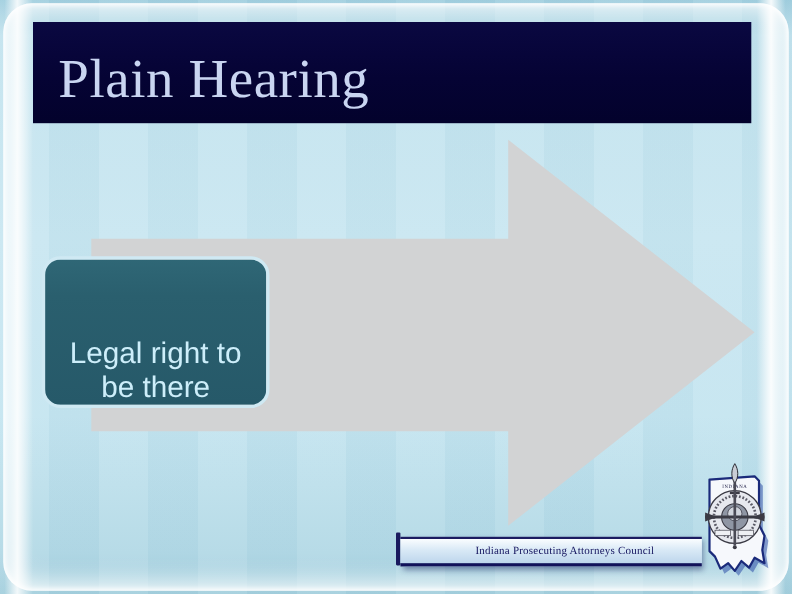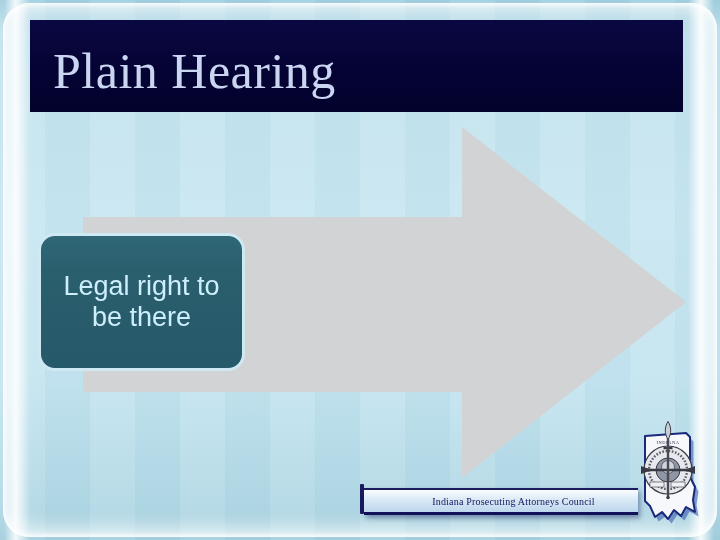--- a/index.html
+++ b/index.html
@@ -62,21 +62,21 @@
     box-sizing: border-box;
     display: flex; align-items: center; justify-content: center;
     text-align: center;
   }
   .step-box .step-label {
     font-size: 27px;
     line-height: 31px;
     color: #cdeefa;
     padding: 0 8px;
   }
-  #step-1 { left: 38px;  width: 207px; }
+  #step-1 { left: 38px;  width: 207px; align-items: flex-end; }
   #step-2 { left: 258px; width: 202px; }
   #step-3 { left: 475px; width: 211px; }
 
   
   .banner-tick {
     position: absolute; left: 360px; top: 484px; z-index: 6;
     width: 4px; height: 30px;
     background: #1a1a5e;
     border-radius: 1px;
   }

